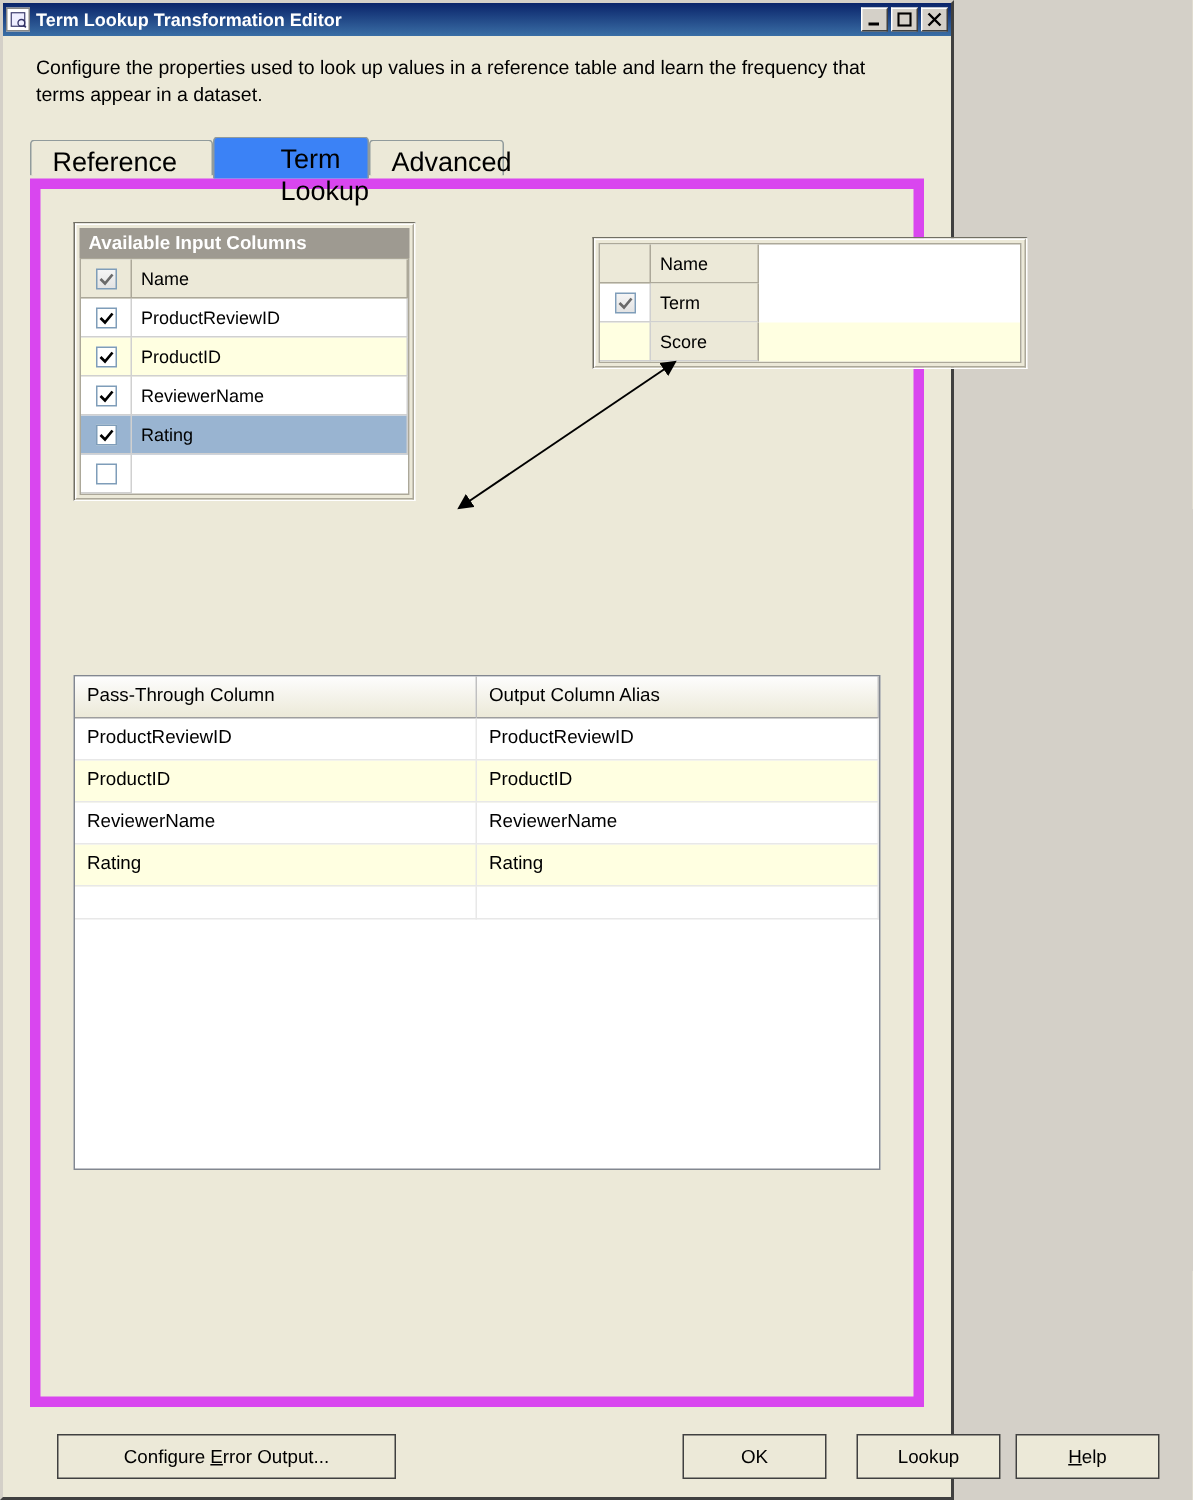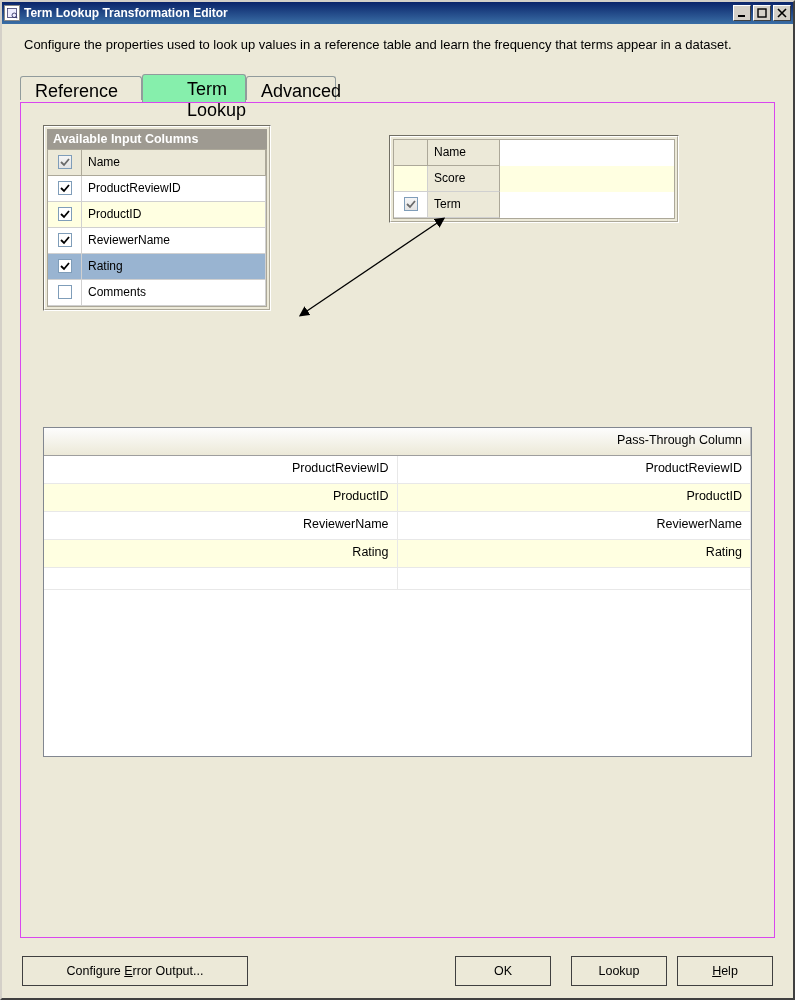--- a/index.html
+++ b/index.html
@@ -5,21 +5,21 @@
     * { box-sizing: border-box; margin: 0; padding: 0; }
     html, body { width: 795px; height: 1000px; overflow: hidden; }
     body {
       font-family: Tahoma, Arial, sans-serif;
       font-size: 12px;
       background: #d4d0c8;
       color: #000;
     }
     
     .window-frame {
-      width: 795px;
+      width: 636px;
       height: 1000px;
       border: 2px solid #d4d0c8;
       border-right-color: #404040;
       border-bottom-color: #404040;
       display: flex;
       flex-direction: column;
     }
     .title-bar {
       background: linear-gradient(to bottom, #0a246a, #3a6ea5);
       height: 22px;
@@ -71,29 +71,29 @@
       border-bottom: none;
       border-radius: 3px 3px 0 0;
       padding: 4px 14px 0 14px;
       font-size: 18px;
       color: #000;
       z-index: 1;
     }
     .tab.active {
       top: -2px;
       height: 28px;
-      background: #86efac;
+      background: #3b82f6;
       border-color: #919b9c;
       z-index: 3;
       padding-left: 44px;
     }
     .tab-panel {
       position: relative;
       margin: 0 14px 0 14px;
-      border: 1px solid #d946ef;
+      border: 7px solid #d946ef;
       background: #ece9d8;
       flex: 1;
       z-index: 2;
       padding: 22px;
       display: flex; flex-direction: column;
     }
     
     .cols-area {
       position: relative;
       height: 300px;
@@ -161,42 +161,41 @@
     .out-table {
       border: 1px solid #828790;
       background: #fff;
       margin-top: 2px;
       height: 330px;
       overflow: hidden;
     }
     .out-header, .out-row {
       display: flex;
       height: 28px;
-      text-align: right;
     }
     .out-header > div {
       background: linear-gradient(#fdfdfd,#ece9d8);
       border-right: 1px solid #c0c0c0;
       border-bottom: 1px solid #9e9e9e;
       padding: 5px 8px;
       font-size: 12.5px;
     }
     .out-row > div {
       border-right: 1px solid #e8e8e8;
       border-bottom: 1px solid #e8e8e8;
       padding: 5px 8px;
       font-size: 12.5px;
     }
     .out-row.alt { background: #ffffe1; }
     .out-row.empty > div { height: 22px; }
     .out-col { flex: 1; }
     
     .button-row {
       position: absolute;
-      left: 0; right: 0; bottom: 14px;
+      left: 16px; right: 0; bottom: 14px;
       padding: 0 22px;
       display: flex;
     }
     .btn {
       height: 30px;
       background: #ece9d8;
       border: 1px solid #404040;
       display: flex; align-items: center; justify-content: center;
       padding: 0 12px;
       font-size: 12.5px;
@@ -301,46 +300,45 @@
                         <path d="M1 5 L4 8 L9 2" stroke="#000" stroke-width="1.8" fill="none"></path>
                       </svg>
                     </div>
                   </div>
                 <div class="col-name">Rating</div>
               </div>
               <div class="grid-row">
                 <div class="col-chk">
                     <div class="cb"></div>
                   </div>
-                <div class="col-name">Comments</div>
               </div>
             </div>
           </div>
         </div>
 
         <div class="box" style="left:346px; top:10px; width:290px;">
           <div class="box-inner">
             <div class="grid">
               <div class="grid-header">
                 <div class="col-chk"></div>
                 <div style="width:72px;">Name</div>
               </div>
+              <div class="grid-row">
+                <div class="col-chk">
+                    <div class="cb hdr check">
+                      <svg viewBox="0 0 10 10">
+                        <path d="M1 5 L4 8 L9 2" stroke="#6a6a6a" stroke-width="1.8" fill="none"></path>
+                      </svg>
+                    </div>
+                  </div>
+                <div style="width:72px; background:#ece9d8; border-right:1px solid #aca899;">Term</div>
+              </div>
               <div class="grid-row alt">
                 <div class="col-chk"></div>
                 <div style="width:72px; background:#ece9d8; border-right:1px solid #aca899;">Score</div>
-              </div>
-              <div class="grid-row">
-                <div class="col-chk">
-                    <div class="cb hdr check">
-                      <svg viewBox="0 0 10 10">
-                        <path d="M1 5 L4 8 L9 2" stroke="#6a6a6a" stroke-width="1.8" fill="none"></path>
-                      </svg>
-                    </div>
-                  </div>
-                <div style="width:72px; background:#ece9d8; border-right:1px solid #aca899;">Term</div>
               </div>
             </div>
           </div>
         </div>
 
         <svg class="arrow" viewBox="0 0 160 110">
           <defs>
             <marker id="ah1" markerWidth="8" markerHeight="8" refX="6" refY="4" orient="auto">
                 <path d="M0,0 L8,4 L0,8 z" fill="#000"></path>
               </marker>
@@ -348,20 +346,21 @@
                 <path d="M8,0 L0,4 L8,8 z" fill="#000"></path>
               </marker>
           </defs>
           <line x1="8" y1="100" x2="150" y2="4" stroke="#000" stroke-width="1.3" marker-end="url(#ah1)" marker-start="url(#ah2)"></line>
         </svg>
       </div>
 
       <div class="out-table">
         <div class="out-header">
           <div class="out-col">Pass-Through Column</div>
+          <div class="out-col">Output Column Alias</div>
         </div>
         <div class="out-row">
           <div class="out-col">ProductReviewID</div>
           <div class="out-col">ProductReviewID</div>
         </div>
         <div class="out-row alt">
           <div class="out-col">ProductID</div>
           <div class="out-col">ProductID</div>
         </div>
         <div class="out-row">

